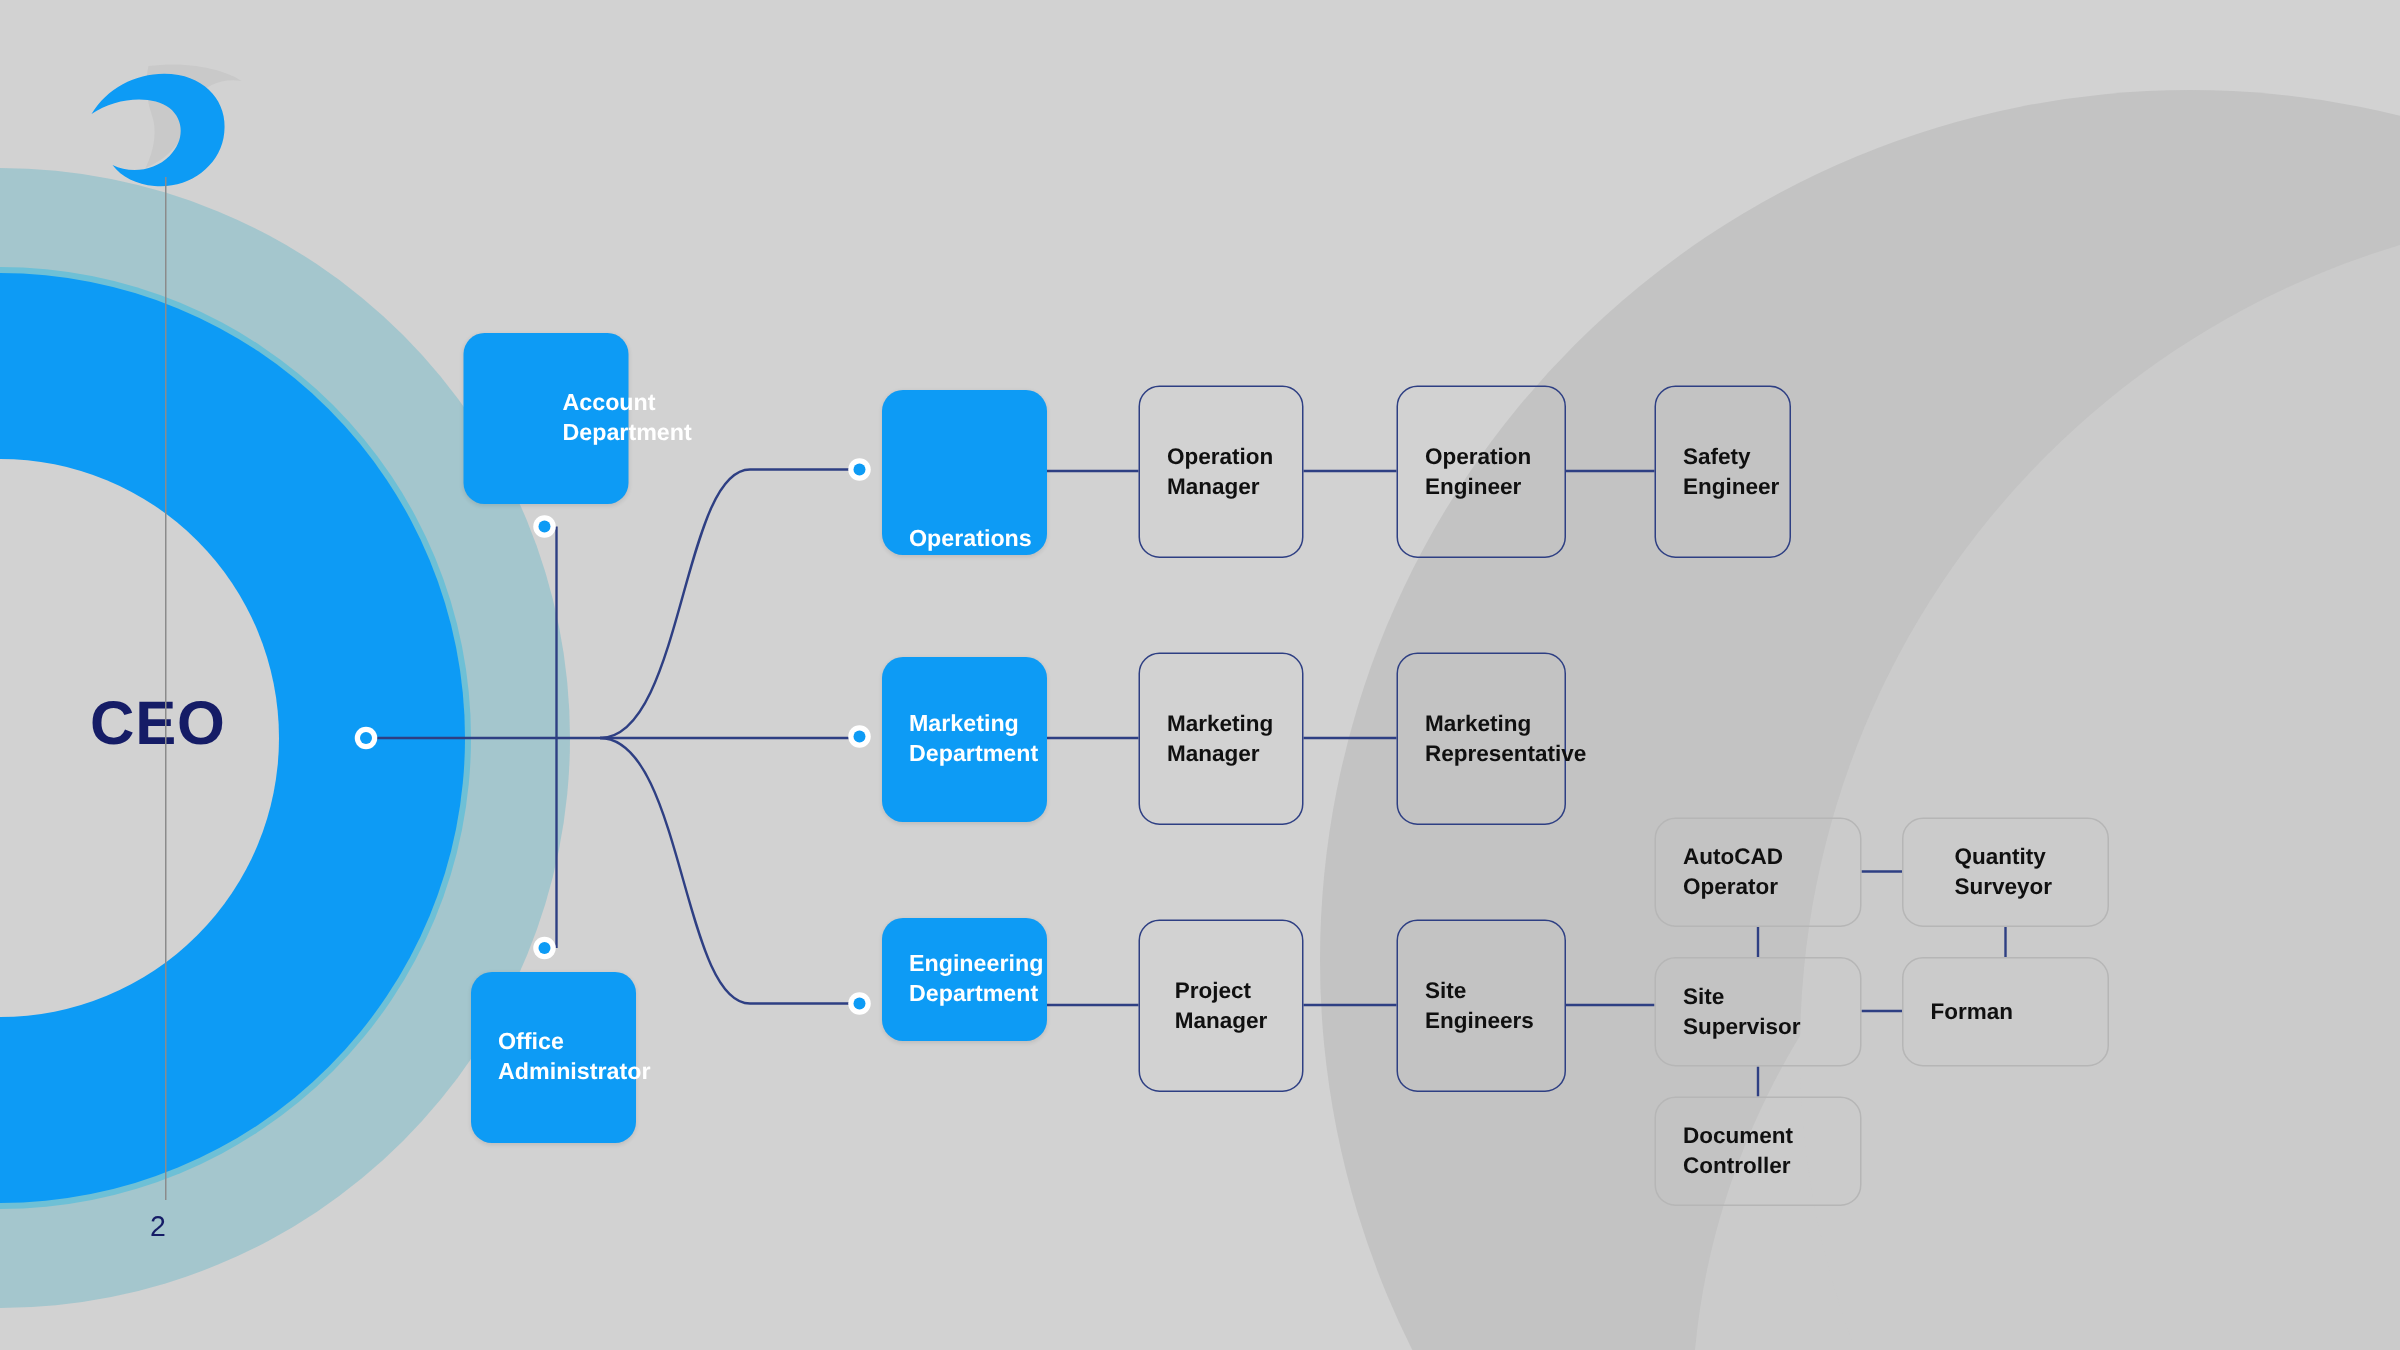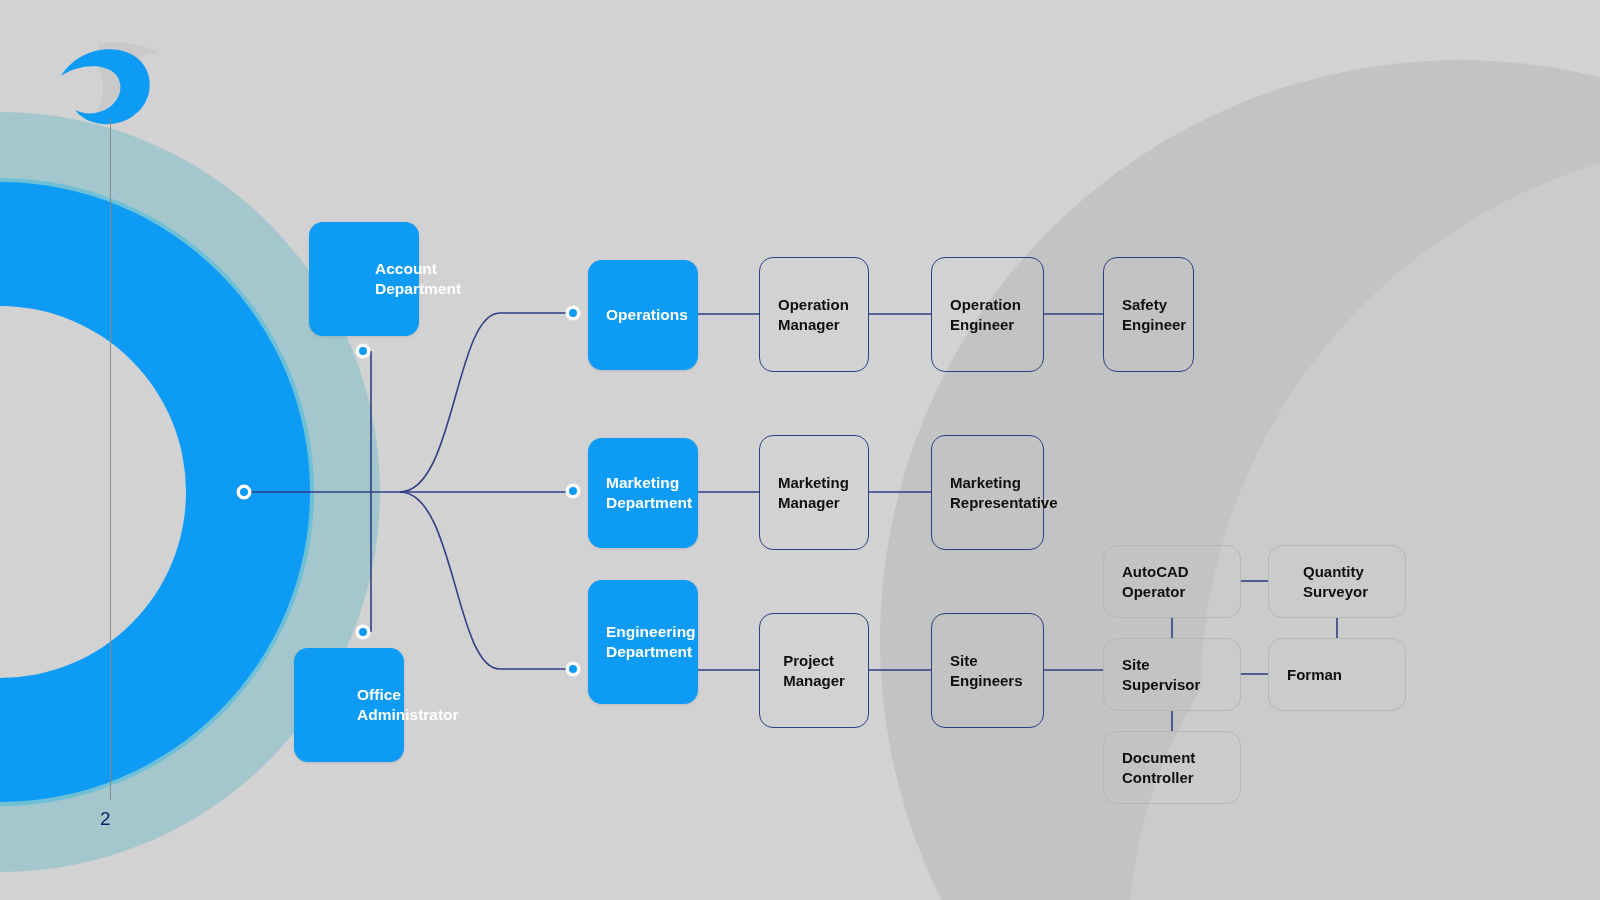--- a/index.html
+++ b/index.html
@@ -69,25 +69,25 @@
   
   .node.outline-gray{
     background:transparent;
     border:1.3px solid #b6b6b6;
     color:#101010;
     font-size:15px;font-weight:bold;
   }
 
   
   #node-account      {left:309px; top:222px;  width:110px;height:114px;padding-left:48px;}
-  #node-office-admin {left:294px; top:648px;  width:110px;height:114px;padding-left:45px;}
-
-  #node-operations   {left:588px; top:260px;  width:110px;height:110px;}
+  #node-office-admin {left:314px; top:648px;  width:110px;height:114px;}
+
+  #node-operations   {left:588px; top:260px;  width:110px;height:110px;align-items:flex-end;}
   #node-marketing    {left:588px; top:438px;  width:110px;height:110px;}
-  #node-engineering  {left:588px; top:580px;  width:110px;height:124px;}
+  #node-engineering  {left:588px; top:612px;  width:110px;height:82px;}
 
   #node-op-manager   {left:759px; top:257px;  width:110px;height:115px;}
   #node-op-engineer  {left:931px; top:257px;  width:113px;height:115px;}
   #node-safety-eng   {left:1103px;top:257px;  width:91px;height:115px;}
 
   #node-mk-manager   {left:759px; top:435px;  width:110px;height:115px;}
   #node-mk-rep       {left:931px; top:435px;  width:113px;height:115px;}
 
   #node-proj-manager {left:759px; top:613px;  width:110px;height:115px;justify-content:center;}
   #node-site-eng     {left:931px; top:613px;  width:113px;height:115px;}
@@ -113,20 +113,21 @@
       <circle cx="1460" cy="640" r="580" fill="#c3c3c3"></circle>
       <path d="M 1600 430 C 1330 470 1150 680 1130 900 L 1600 900 Z" fill="#cbcbcb"></path>
       <circle cx="1760" cy="700" r="560" fill="#cbcbcb"></circle>
     </g>
   </svg>
 
   <div class="ring bg-layer" id="ring-outer"></div>
   <div class="ring bg-layer" id="ring-mid"></div>
   <div class="ring bg-layer" id="ring-inner"></div>
   <div class="ring bg-layer" id="ring-core"></div>
+  <div id="ceo-label">CEO</div>
 
   <svg id="logo" viewBox="0 0 110 90">
     <path d="M42 6 C72 2 96 10 104 16 C92 14 80 18 74 28 C70 48 60 66 40 74 C46 62 48 48 44 38 C40 26 40 14 42 6 Z" fill="#c9c9c9"></path>
     <path d="M4 38 C16 18 40 8 62 12 C84 16 96 34 92 54 C88 74 68 88 46 86 C34 85 24 80 18 72
              C30 78 46 76 56 66 C66 56 66 42 56 34 C44 25 20 27 4 38 Z" fill="#0d9bf5"></path>
   </svg>
   <div id="logo-stem"></div>
 
   <div id="page-number">2</div>
 

